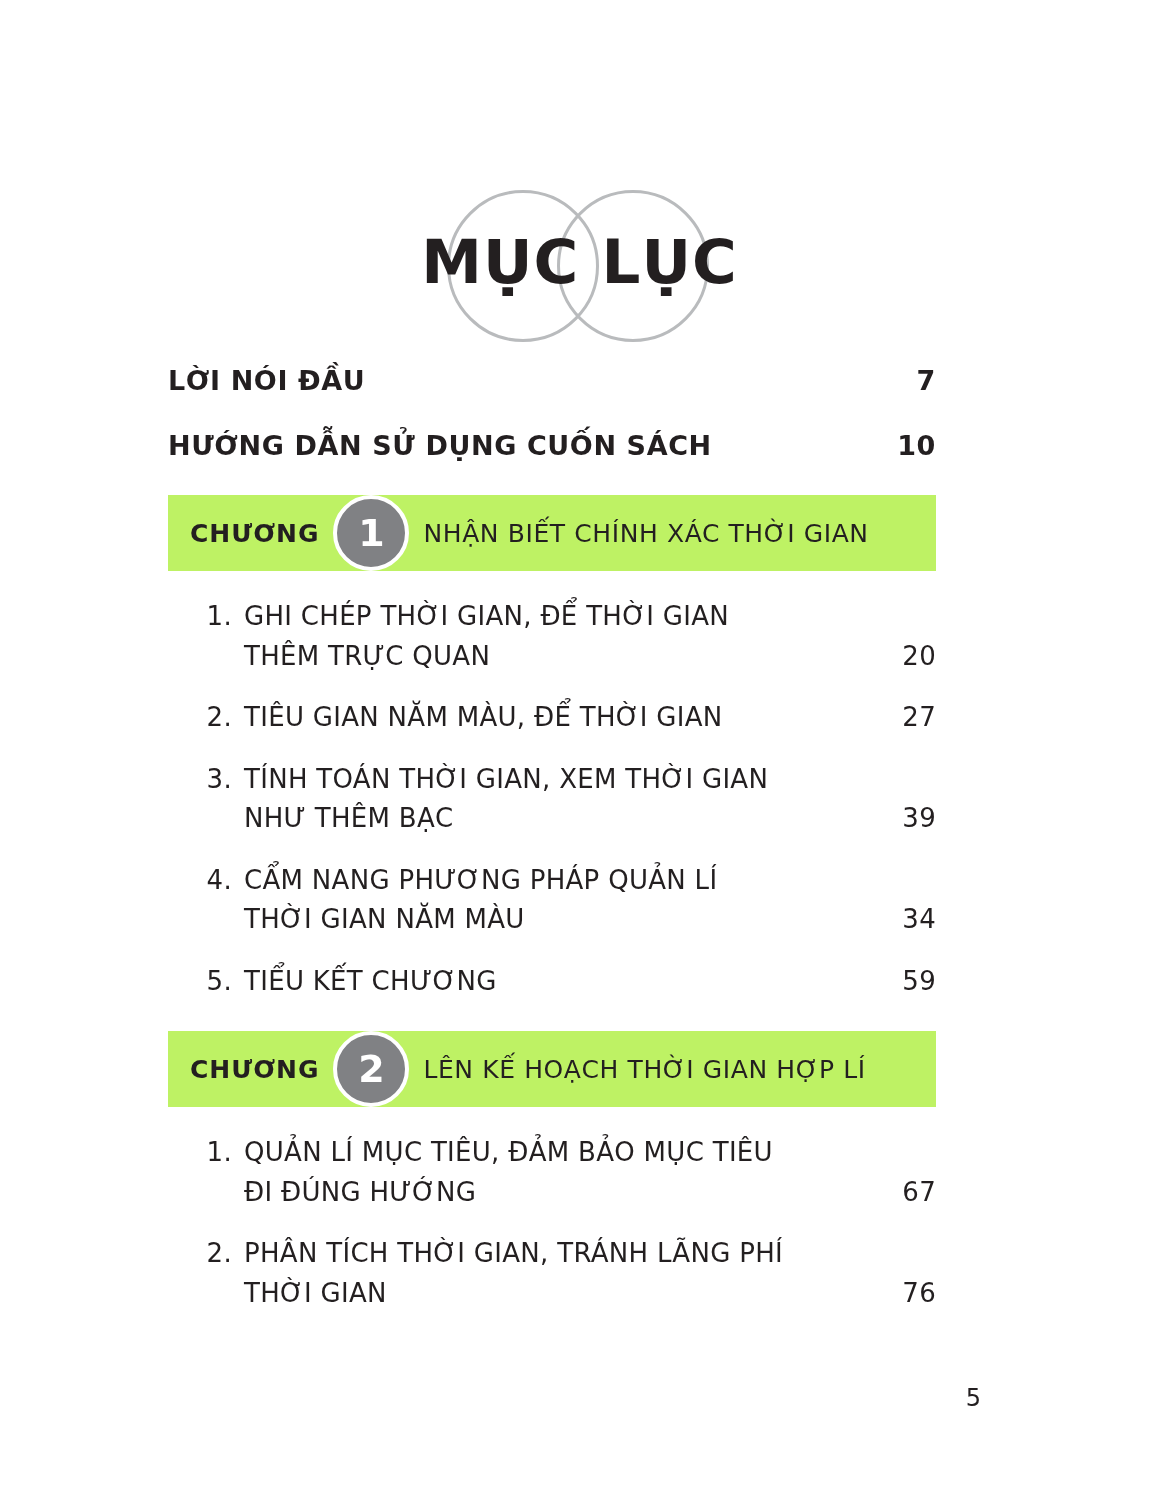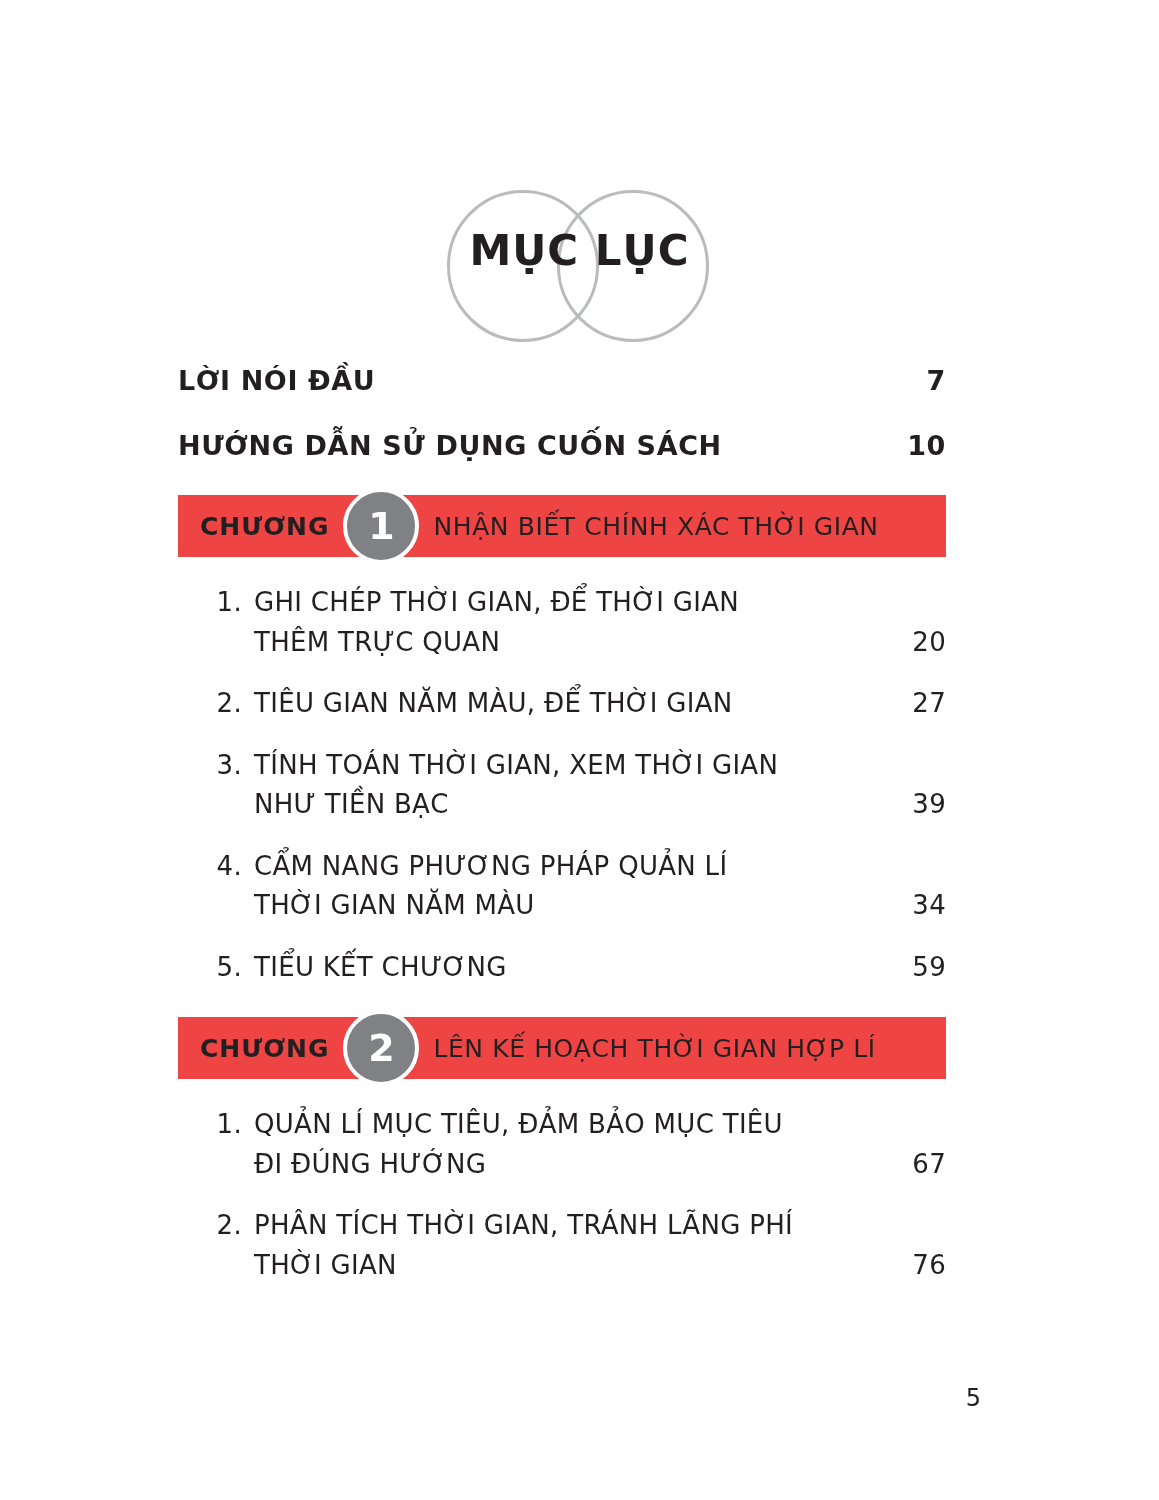--- a/index.html
+++ b/index.html
@@ -40,50 +40,50 @@
   .circle.right { left: 557px; }
 
   .title-text {
     position: absolute;
     top: 48px;
     left: 0;
     width: 100%;
     text-align: center;
     font-family: "DejaVu Sans", sans-serif;
     font-weight: bold;
-    font-size: 42px;
+    font-size: 61px;
     letter-spacing: 1px;
     color: #231f20;
   }
 
   
   .content {
     position: absolute;
     top: 365px;
-    left: 178px;
+    left: 168px;
     width: 768px;
   }
 
   .front-row {
     display: flex;
     align-items: baseline;
     justify-content: space-between;
     font-weight: bold;
     font-size: 27px;
     letter-spacing: 0.6px;
     margin-bottom: 34px;
   }
   .front-row .label { white-space: nowrap; }
   .front-row .page-num { font-weight: bold; font-size: 27px; }
 
   
   .chapter-banner {
     position: relative;
-    height: 62px;
-    background: #ef4444;
+    height: 76px;
+    background: #bef264;
     display: flex;
     align-items: center;
     margin-top: 30px;
     margin-bottom: 26px;
   }
   .chapter-word {
     font-weight: bold;
     font-size: 25px;
     letter-spacing: 1px;
     margin-left: 22px;
@@ -190,21 +190,21 @@
       <span class="txt">
         <span>TIÊU GIAN NĂM MÀU, ĐỂ THỜI GIAN</span>
       </span>
       <span class="pg">27</span>
     </div>
 
     <div class="entry">
       <span class="num">3.</span>
       <span class="txt">
         <span>TÍNH TOÁN THỜI GIAN, XEM THỜI GIAN</span>
-        <span class="l2">NHƯ TIỀN BẠC</span>
+        <span class="l2">NHƯ THÊM BẠC</span>
       </span>
       <span class="pg">39</span>
     </div>
 
     <div class="entry">
       <span class="num">4.</span>
       <span class="txt">
         <span>CẨM NANG PHƯƠNG PHÁP QUẢN LÍ</span>
         <span class="l2">THỜI GIAN NĂM MÀU</span>
       </span>

